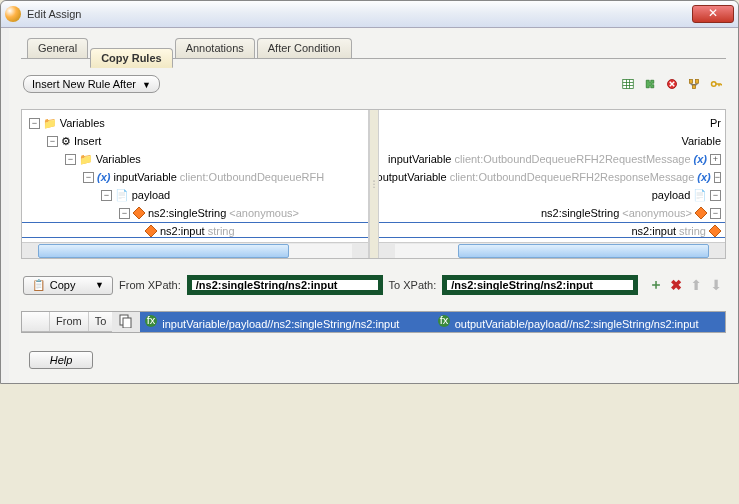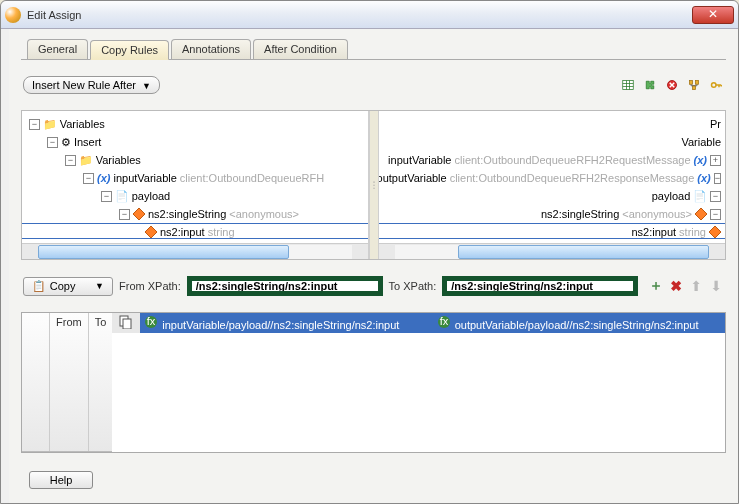--- a/index.html
+++ b/index.html
@@ -1,25 +1,25 @@
 <!DOCTYPE html>
 <html><head>
 <meta charset="utf-8">
 <style>
 * { box-sizing: border-box; margin: 0; padding: 0; font-family: "Segoe UI", Tahoma, sans-serif; font-size: 11px; }
 body { background: #ece9d8; width: 739px; height: 504px; overflow: hidden; }
-.window { width: 739px; height: 504px; background: #f0f0f0; border: 1px solid #888; border-radius: 6px 6px 0 0; display: flex; flex-direction: column; }
+.window { width: 739px; height: 384px; background: #f0f0f0; border: 1px solid #888; border-radius: 6px 6px 0 0; display: flex; flex-direction: column; }
 .titlebar { height: 28px; background: linear-gradient(#fdfdfe,#e8edf5 45%,#d6dff0); border-bottom: 1px solid #aab; display: flex; align-items: center; padding: 0 4px; border-radius: 6px 6px 0 0; }
 .titlebar .app-icon { width: 16px; height: 16px; margin-right: 6px; border-radius: 50%; background: radial-gradient(circle at 30% 30%, #fff, #ffb347 40%, #b8860b); }
 .titlebar .title { flex: 1; color: #333; }
 .titlebar .close { width: 42px; height: 18px; background: linear-gradient(#f08080,#c63929); border: 1px solid #8b2b1f; border-radius: 3px; color: #fff; text-align: center; line-height: 14px; font-size: 12px; cursor: pointer; }
 .content { flex: 1; padding: 10px 12px 8px 12px; display: flex; flex-direction: column; gap: 12px; background: #f3f3f1; margin-left: 8px; }
 .tabs { display: flex; gap: 2px; padding-left: 6px; border-bottom: 1px solid #aaa; }
 .tab { padding: 3px 10px; background: linear-gradient(#f6f4ec,#e6e3d6); border: 1px solid #aaa; border-bottom: none; border-radius: 4px 4px 0 0; cursor: pointer; color: #333; }
-.tab.active { background: linear-gradient(#fff9e4,#f2e9c6); font-weight: normal; position: relative; top: 1px; border-bottom: 1px solid #f2e9c6; text-align: center; }
+.tab.active { background: linear-gradient(#fff9e4,#f2e9c6); font-weight: bold; position: relative; top: 10px; border-bottom: 1px solid #f2e9c6; text-align: center; }
 .toolbar-row { display: flex; align-items: center; justify-content: space-between; padding: 4px 2px; }
 .dropdown-btn { display: inline-flex; align-items: flex-end; gap: 6px; padding: 2px 8px; background: linear-gradient(#fefefe,#e6e6e6); border: 1px solid #999; border-radius: 8px; cursor: pointer; }
 .dropdown-btn .arrow { font-size: 9px; }
 .icon-row { display: flex; gap: 6px; align-items: center; }
 .tb-icon { width: 16px; height: 16px; display: inline-flex; align-items: center; justify-content: center; cursor: pointer; }
 .trees { display: flex; height: 150px; border: 1px solid #bbb; background: #fff; }
 .tree-pane { flex: 1; overflow: auto; position: relative; }
 .tree-pane.left { border-right: 1px solid #cfcfcf; }
 .divider { width: 10px; background: #ece9d8; border-left: 1px solid #cfcfcf; border-right: 1px solid #cfcfcf; display: flex; align-items: center; justify-content: center; color: #999; font-size: 9px; cursor: col-resize; }
 .tree { padding: 4px; line-height: 18px; white-space: nowrap; }
@@ -49,21 +49,21 @@
 .th.c2 { flex: 1; }
 .th.c3 { flex: 1; border-right: none; }
 .tbody { flex: 1; overflow: auto; }
 .trow { display: flex; align-items: center; background: #3b6ebf; color: #fff; height: 20px; }
 .td { padding: 2px 4px; display: flex; align-items: flex-end; gap: 4px; overflow: hidden; }
 .td.c1 { width: 28px; justify-content: center; background: #e8e8e8; color: #333; }
 .td.c2 { flex: 1; }
 .td.c3 { flex: 1; }
 .row-icon svg { width: 14px; height: 14px; }
 .footer { display: flex; align-items: center; justify-content: space-between; padding: 6px 8px; }
-.btn { padding: 2px 14px; background: linear-gradient(#fdfdfd,#e4e4e4); border: 1px solid #8a8a8a; border-radius: 3px; cursor: pointer; min-width: 64px; text-align: center; }
+.btn { padding: 2px 14px; background: linear-gradient(#fdfdfd,#e4e4e4); border: 1px solid #8a8a8a; border-radius: 3px; cursor: pointer; min-width: 64px; text-align: center; font-style: italic; }
 .btn.default { border-color: #3b6ebf; box-shadow: 0 0 0 1px #a7cdf3 inset; }
 .highlight-band { position: absolute; height: 16px; border-top: 1px solid #3b6ebf; border-bottom: 1px solid #3b6ebf; left: 0; right: 0; pointer-events: none; }
 svg.small { width: 12px; height: 12px; }
 </style>
 </head>
 <body>
 
 <div class="window">
   <div class="titlebar">
     <span class="app-icon"></span>

